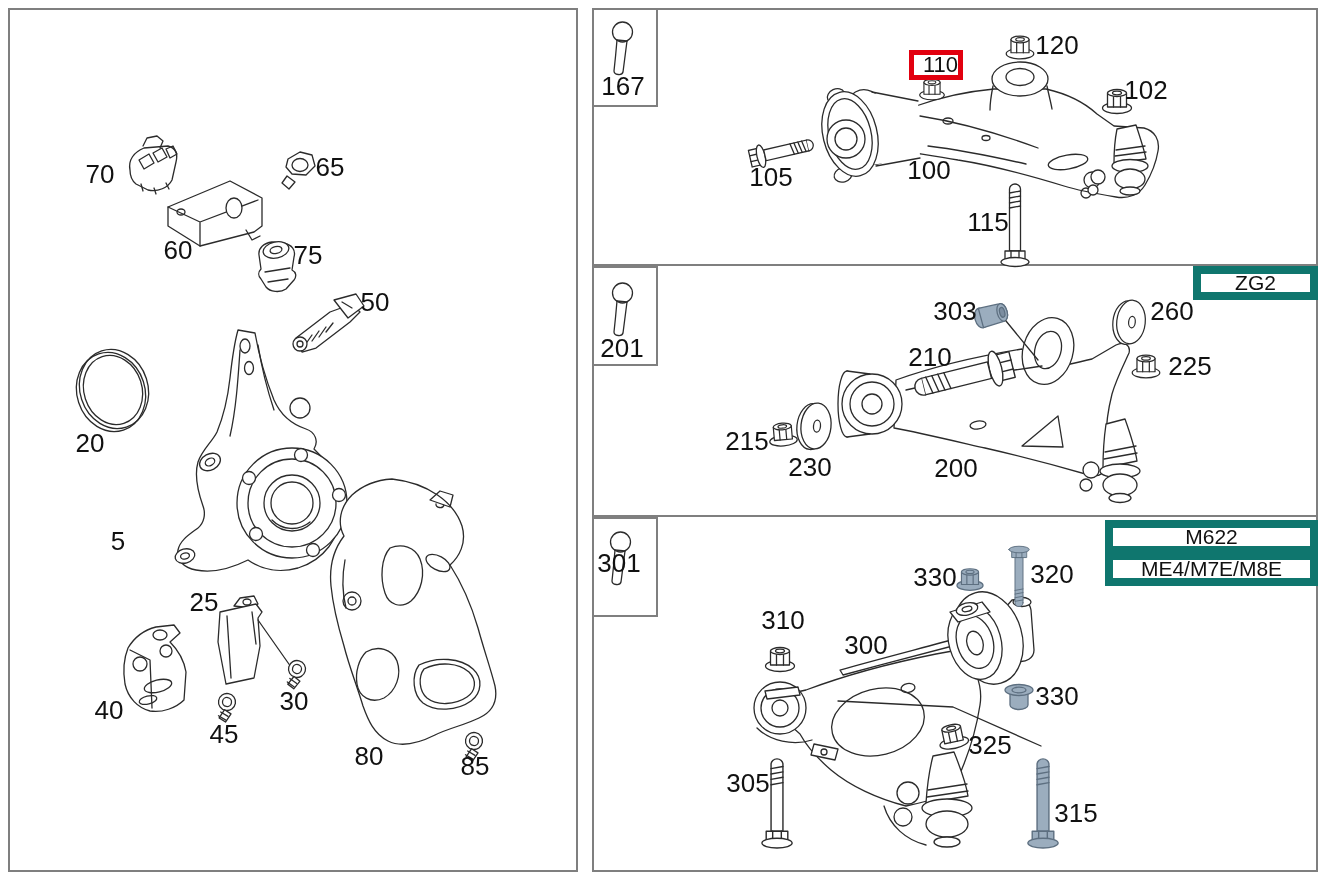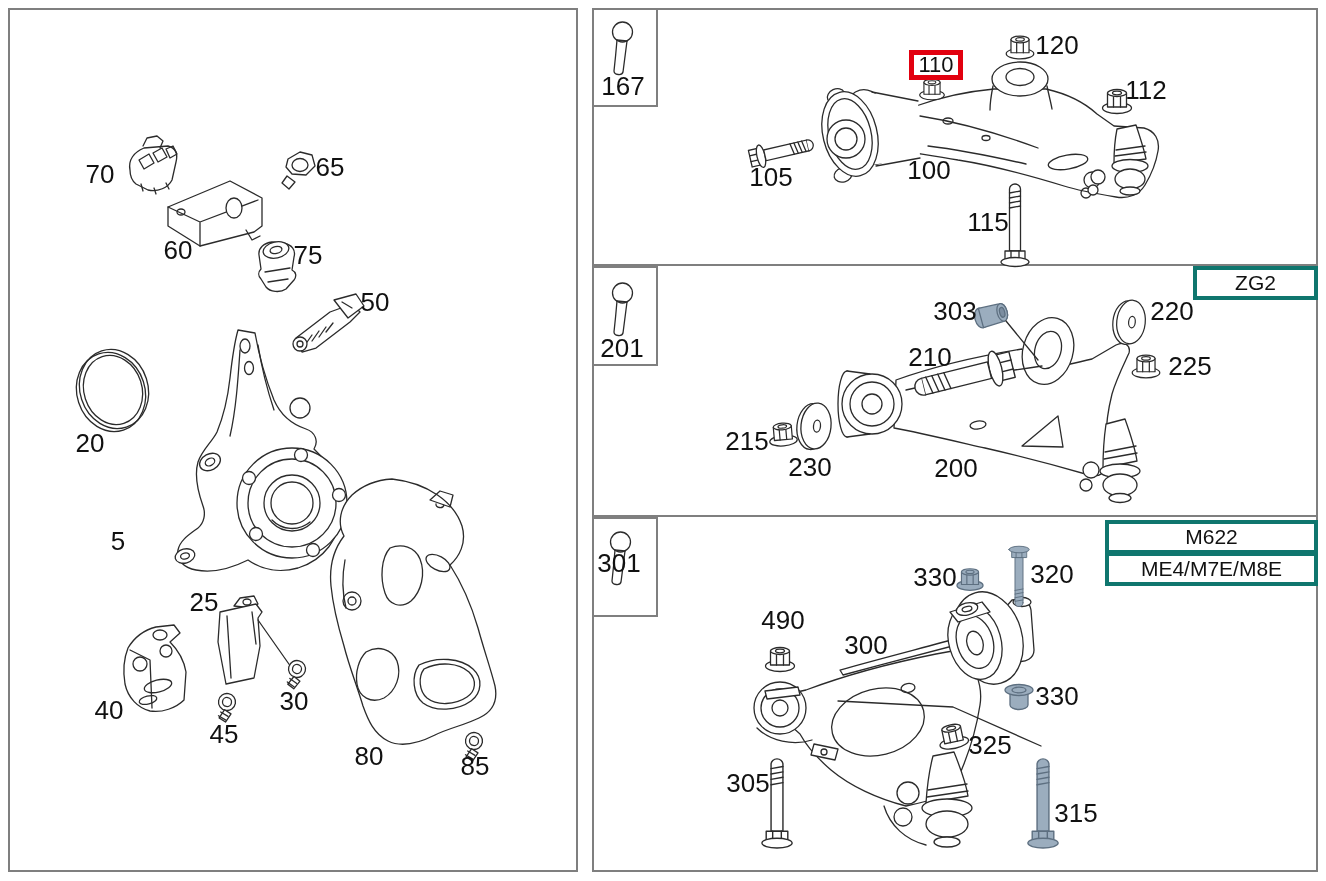--- a/index.html
+++ b/index.html
@@ -1,20 +1,20 @@
 <!DOCTYPE html>
 <html><head>
 <meta charset="utf-8">
 <style>
   *{margin:0;padding:0;box-sizing:border-box}
   html,body{width:1326px;height:881px;background:#fff;font-family:"Liberation Sans",sans-serif;position:relative;overflow:hidden;color:#111}
   .panel{position:absolute;border:2px solid #7f7f7f;background:transparent;z-index:1}
   .hdiv{position:absolute;background:#7f7f7f;z-index:1}
   .refbox{position:absolute;border:2px solid #7f7f7f;background:#fff;z-index:2}
-  .codebox{position:absolute;border:4px solid #0f766e;background:#fff;z-index:4;display:flex;align-items:center;justify-content:center;font-size:21px}
+  .codebox{position:absolute;border:8px solid #0f766e;background:#fff;z-index:4;display:flex;align-items:center;justify-content:center;font-size:21px}
   svg.art{position:absolute;left:0;top:0;z-index:3;pointer-events:none}
   .co{position:absolute;transform:translate(-50%,-50%);font-size:26px;line-height:1;white-space:nowrap;z-index:5}
   .hlbox{position:absolute;border:5px solid #e2000f;background:#fff;z-index:6;display:flex;align-items:center;justify-content:center;font-size:22px}
 </style>
 </head>
 <body>
 
 <div class="panel" style="left:8px;top:8px;width:570px;height:864px"></div>
 <div class="panel" style="left:592px;top:8px;width:726px;height:864px"></div>
 <div class="hdiv" style="left:592px;top:264px;width:726px;height:2px"></div>
@@ -298,35 +298,35 @@
 <div class="co" style="left:224px;top:734px">45</div>
 <div class="co" style="left:294px;top:701px">30</div>
 <div class="co" style="left:369px;top:756px">80</div>
 <div class="co" style="left:475px;top:766px">85</div>
 
 <div class="co" style="left:623px;top:86px">167</div>
 <div class="co" style="left:771px;top:177px">105</div>
 <div class="co" style="left:929px;top:170px">100</div>
 <div class="co" style="left:988px;top:222px">115</div>
 <div class="co" style="left:1057px;top:45px">120</div>
-<div class="co" style="left:1146px;top:90px">112</div>
-<div class="hlbox" style="left: 909px; top: 50px; width: 54px; height: 30px; border-color: rgb(226, 0, 15);">
+<div class="co" style="left:1146px;top:90px">102</div>
+<div class="hlbox" style="left: 909px; top: 50px; width: 54px; height: 30px; border-color: rgb(226, 0, 15); justify-content: flex-end;">
   <span>110</span>
 </div>
 
 <div class="co" style="left:622px;top:348px">201</div>
 <div class="co" style="left:955px;top:311px">303</div>
 <div class="co" style="left:930px;top:357px">210</div>
 <div class="co" style="left:747px;top:441px">215</div>
 <div class="co" style="left:810px;top:467px">230</div>
 <div class="co" style="left:956px;top:468px">200</div>
-<div class="co" style="left:1172px;top:311px">220</div>
+<div class="co" style="left:1172px;top:311px">260</div>
 <div class="co" style="left:1190px;top:366px">225</div>
 
 <div class="co" style="left:619px;top:563px">301</div>
 <div class="co" style="left:935px;top:577px">330</div>
 <div class="co" style="left:1052px;top:574px">320</div>
-<div class="co" style="left:783px;top:620px">490</div>
+<div class="co" style="left:783px;top:620px">310</div>
 <div class="co" style="left:866px;top:645px">300</div>
 <div class="co" style="left:1057px;top:696px">330</div>
 <div class="co" style="left:990px;top:745px">325</div>
 <div class="co" style="left:748px;top:783px">305</div>
 <div class="co" style="left:1076px;top:813px">315</div>
 
 </body></html>

